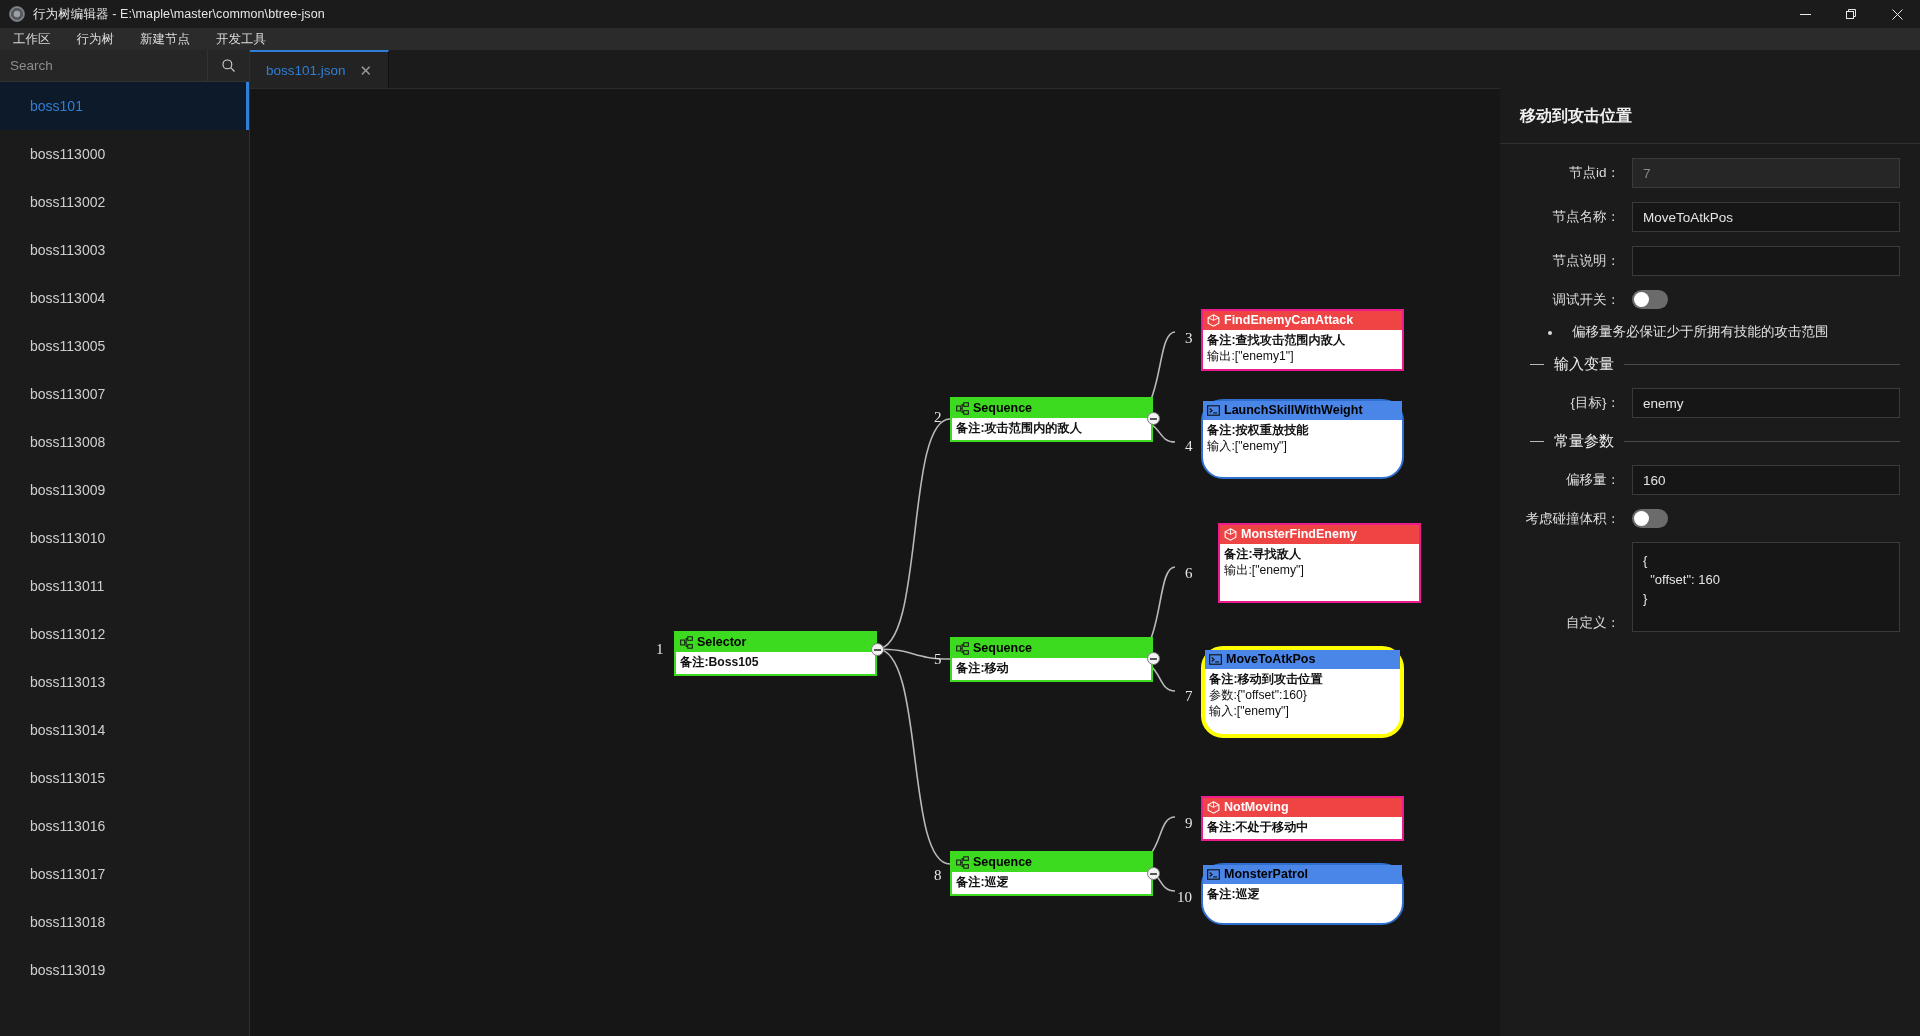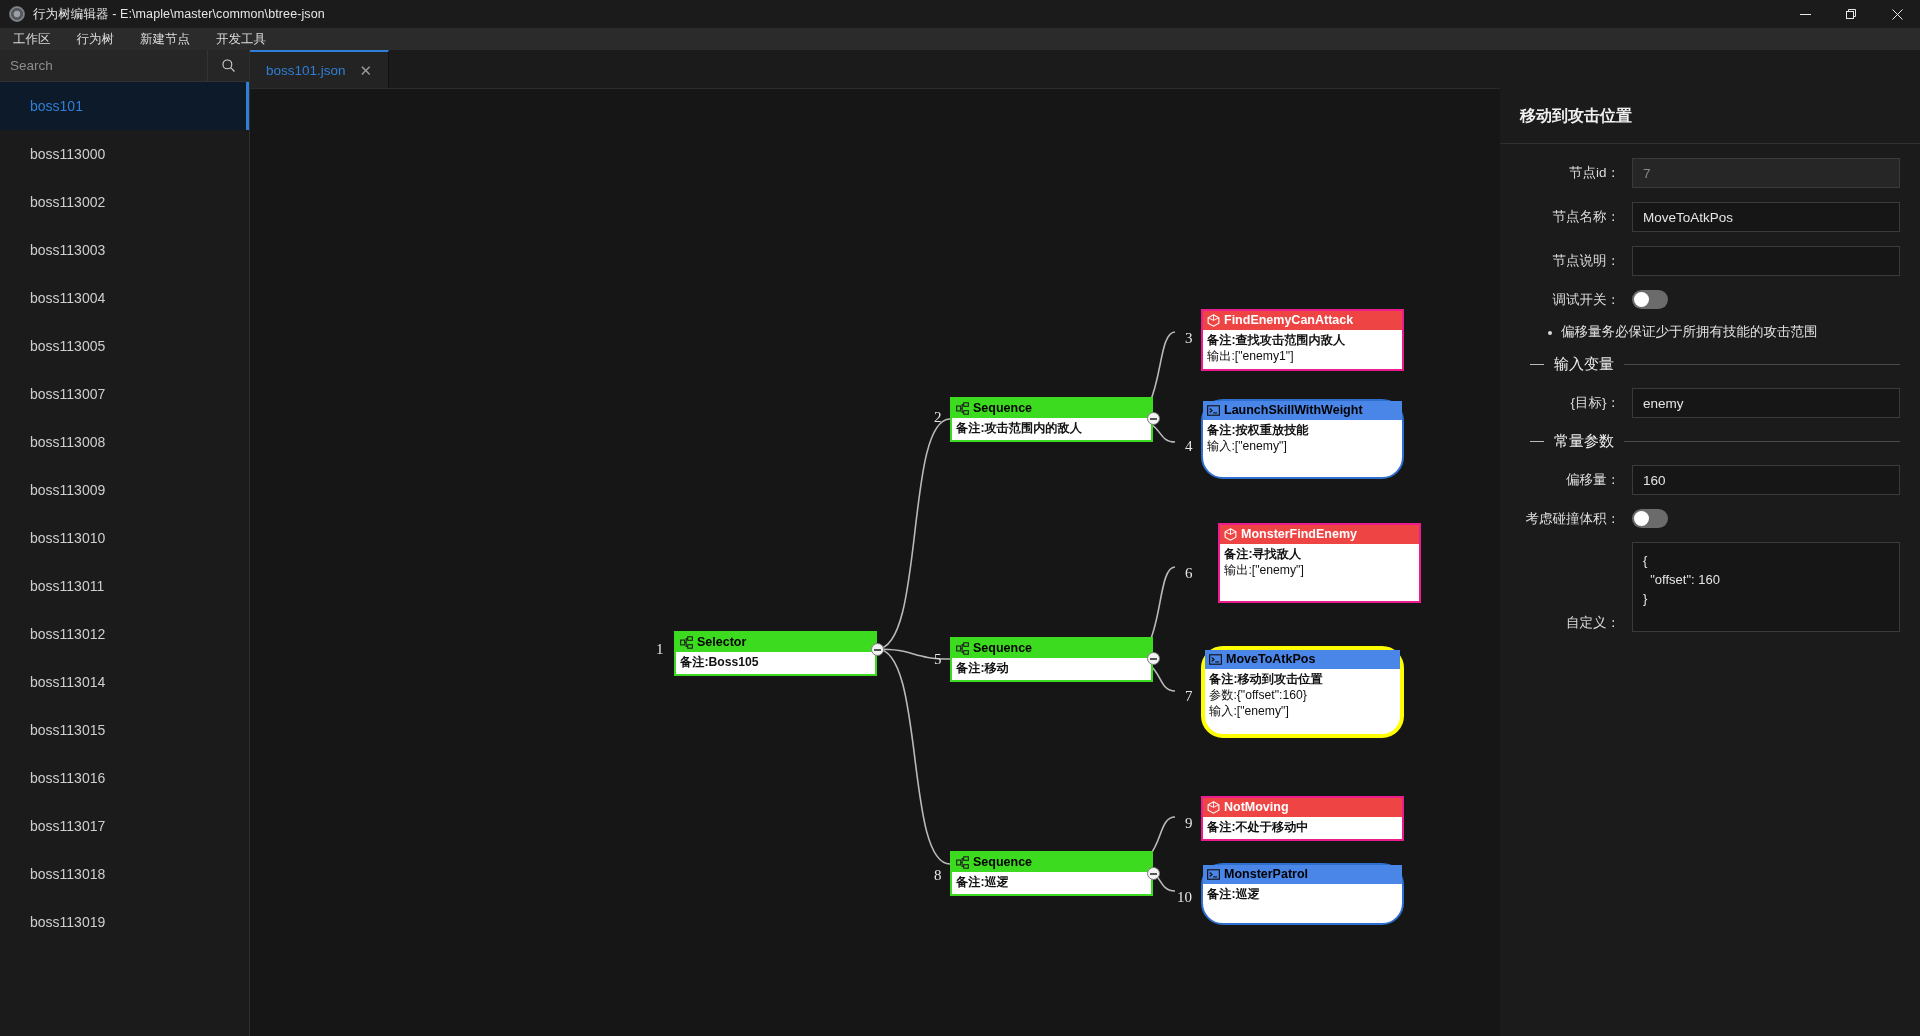--- a/index.html
+++ b/index.html
@@ -136,21 +136,21 @@
   .finput::placeholder { color:#6f6f6f; }
   .toggle {
     width:36px; height:19px; border-radius:10px; background:#6b6b6b; position:relative;
     flex:0 0 36px;
   }
   .toggle .knob {
     position:absolute; left:2px; top:2px; width:15px; height:15px; border-radius:50%;
     background:#fff;
   }
   .hint {
-    display:flex; gap:9px; align-items:flex-start; margin:6px 0 14px 28px;
+    display:flex; gap:20px; align-items:flex-start; margin:6px 0 14px 28px;
     font-size:13.5px; color:#e0e0e0;text-align:right;
   }
   .hint .dot { width:4px; height:4px; border-radius:50%; background:#dadada; margin-top:8px; flex:0 0 4px; }
   .section {
     display:flex; align-items:center; gap:10px; margin:6px 0 14px 10px;
   }
   .section .minus { width:14px; height:1px; background:#b9b9b9; flex:0 0 14px; }
   .section .stitle { font-size:15px; color:#f0f0f0; white-space:nowrap; }
   .section .rule { flex:1; height:1px; background:#4a4a4a; }
   .ftext {
@@ -242,20 +242,23 @@
           <div class="file-item">
             <span>boss113010</span>
           </div>
           <div class="file-item">
             <span>boss113011</span>
           </div>
           <div class="file-item">
             <span>boss113012</span>
           </div>
           <div class="file-item">
+            <span>boss113013</span>
+          </div>
+          <div class="file-item">
             <span>boss113014</span>
           </div>
           <div class="file-item">
             <span>boss113015</span>
           </div>
           <div class="file-item">
             <span>boss113016</span>
           </div>
           <div class="file-item">
             <span>boss113017</span>

